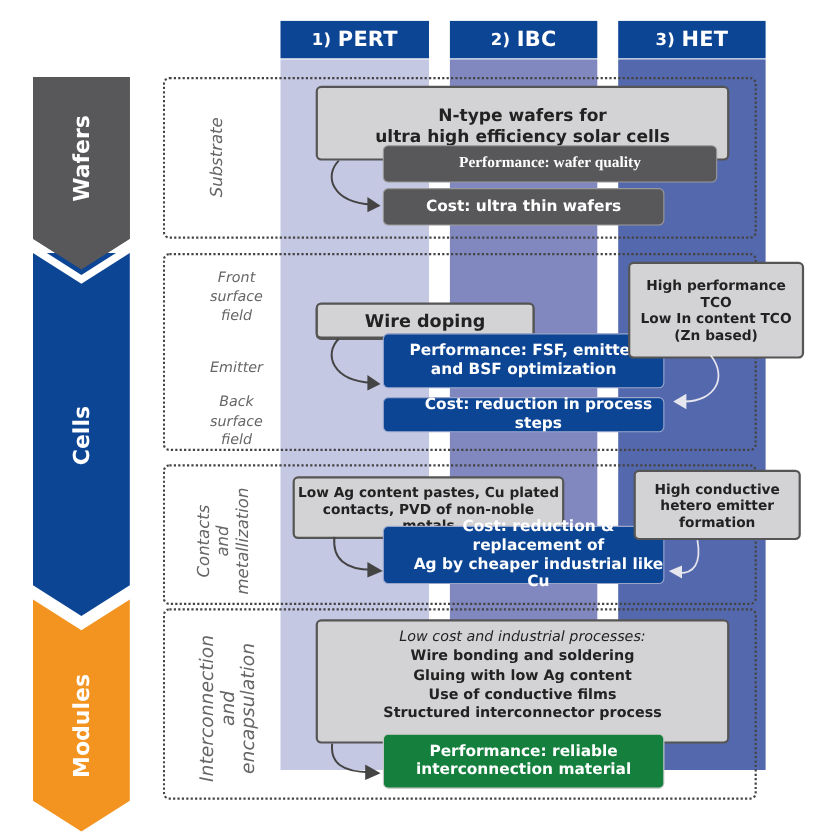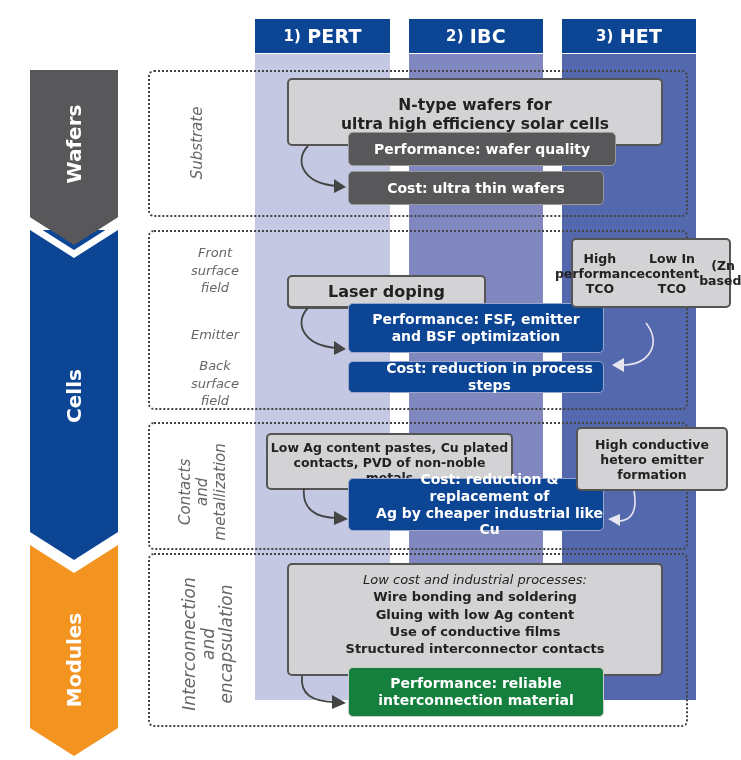--- a/index.html
+++ b/index.html
@@ -53,41 +53,41 @@
 <div class="dotbox" style="left:148px;top:70px;width:540px;height:147px;"></div>
 <div class="dotbox" style="left:148px;top:230px;width:540px;height:180px;"></div>
 <div class="dotbox" style="left:148px;top:422px;width:540px;height:128px;"></div>
 <div class="dotbox" style="left:148px;top:553px;width:540px;height:174px;"></div>
 
 <div class="vert" style="left:147px;top:134px;width:100px;font-size:15px;">Substrate</div>
 <div class="box gray" style="left:287px;top:78px;width:376px;height:68px;align-items:flex-start;padding-top:5px;font-size:15.5px;flex-direction:column;">
   <span style="width:100%;">N-type wafers for</span>
   <span style="width:100%;">ultra high efficiency solar cells</span>
 </div>
-<div class="box dark" style="left:348px;top:132px;width:268px;height:34px;font-size:14px;">Performance: wafer quality</div>
+<div class="box dark" style="left:348px;top:132px;width:304px;height:34px;font-size:14px;font-family:Liberation Serif, serif;">Performance: wafer quality</div>
 <div class="box dark" style="left:348px;top:171px;width:256px;height:34px;font-size:14px;">Cost: ultra thin wafers</div>
 <svg class="arrow" style="left:300px;top:146px;" width="50" height="50">
   <path d="M8,0 C-6,14 2,38 38,40" fill="none" stroke="#444" stroke-width="1.8"></path>
   <polygon points="34,33 46,41 34,47" fill="#444"></polygon>
 </svg>
 
 <div class="side" style="left:180px;top:244px;width:70px;">Front surface field</div>
 <div class="side" style="left:170px;top:294px;width:90px;margin-top:32px;">Emitter</div>
 <div class="side" style="left:180px;top:357px;width:70px;">Back surface field</div>
 
 <div class="box gray" style="left:287px;top:237px;width:199px;height:33px;font-size:16px;margin-top:39px;">Ion implantation</div>
-<div class="box gray" style="left:287px;top:275px;width:199px;height:33px;font-size:16px;">Laser doping</div>
+<div class="box gray" style="left:287px;top:275px;width:199px;height:33px;font-size:16px;">Wire doping</div>
 <div class="box blue" style="left:348px;top:303px;width:256px;height:50px;font-size:14px;padding:0 14px;">Performance: FSF, emitter and BSF optimization</div>
 <div class="box blue" style="left:348px;top:361px;width:256px;height:32px;font-size:14px;">Cost: reduction in process steps</div>
 <svg class="arrow" style="left:300px;top:308px;" width="50" height="50">
   <path d="M8,0 C-6,14 2,38 38,40" fill="none" stroke="#444" stroke-width="1.8"></path>
   <polygon points="34,33 46,41 34,47" fill="#444"></polygon>
 </svg>
 
-<div class="box gray" style="left:571px;top:238px;width:160px;height:70px;font-size:12.5px;flex-direction:row;">
+<div class="box gray" style="left:571px;top:238px;width:160px;height:88px;font-size:12.5px;flex-direction:column;">
   <span>High performance TCO</span>
   <span>Low In content TCO</span>
   <span>(Zn based)</span>
 </div>
 <svg class="arrow" style="left:610px;top:323px;" width="50" height="50">
   <path d="M36,0 C52,20 40,42 12,42" fill="none" stroke="#e6e6ee" stroke-width="1.6"></path>
   <polygon points="14,35 2,42 14,49" fill="#e6e6ee"></polygon>
 </svg>
 
 <div class="vert" style="left:148px;top:466px;width:110px;font-size:15px;line-height:1.15;">
@@ -120,21 +120,21 @@
 <div class="vert" style="left:133px;top:616px;width:150px;font-size:17px;line-height:1.1;">
   <div>Interconnection</div>
   <div>and</div>
   <div>encapsulation</div>
 </div>
 <div class="box gray" style="left:287px;top:563px;width:376px;height:113px;font-size:13px;flex-direction:column;justify-content:flex-start;padding-top:6px;line-height:1.33;">
   <span style="font-weight:normal;font-style:italic;">Low cost and industrial processes:</span>
   <span>Wire bonding and soldering</span>
   <span>Gluing with low Ag content</span>
   <span>Use of conductive films</span>
-  <span>Structured interconnector contacts</span>
+  <span>Structured interconnector process</span>
 </div>
 <div class="box orange" style="left:348px;top:667px;width:256px;height:50px;font-size:14px;flex-direction:column;">
   <span>Performance: reliable</span>
   <span>interconnection material</span>
 </div>
 <svg class="arrow" style="left:300px;top:676px;" width="50" height="36">
   <path d="M2,0 C0,18 12,26 36,26" fill="none" stroke="#444" stroke-width="1.8"></path>
   <polygon points="32,19 46,27 32,33" fill="#444"></polygon>
 </svg>
 

